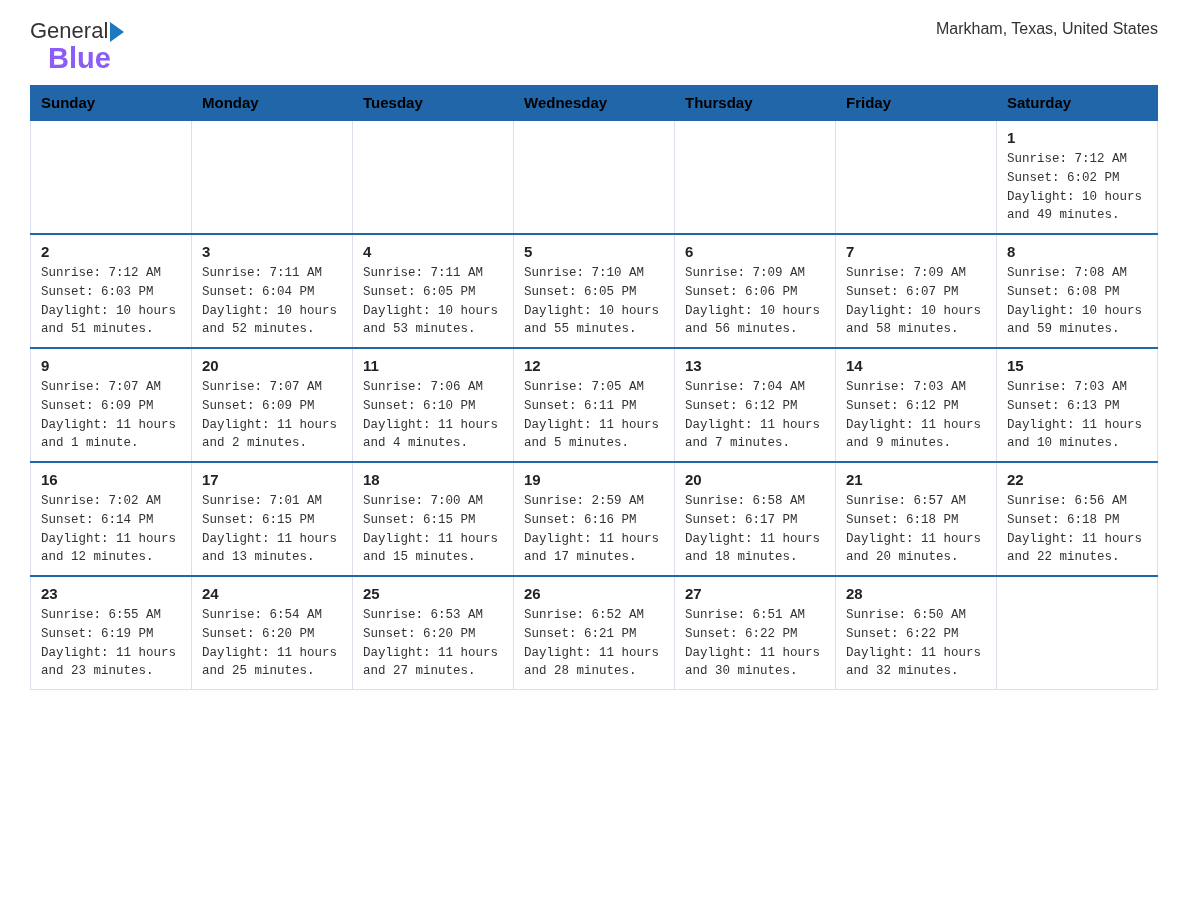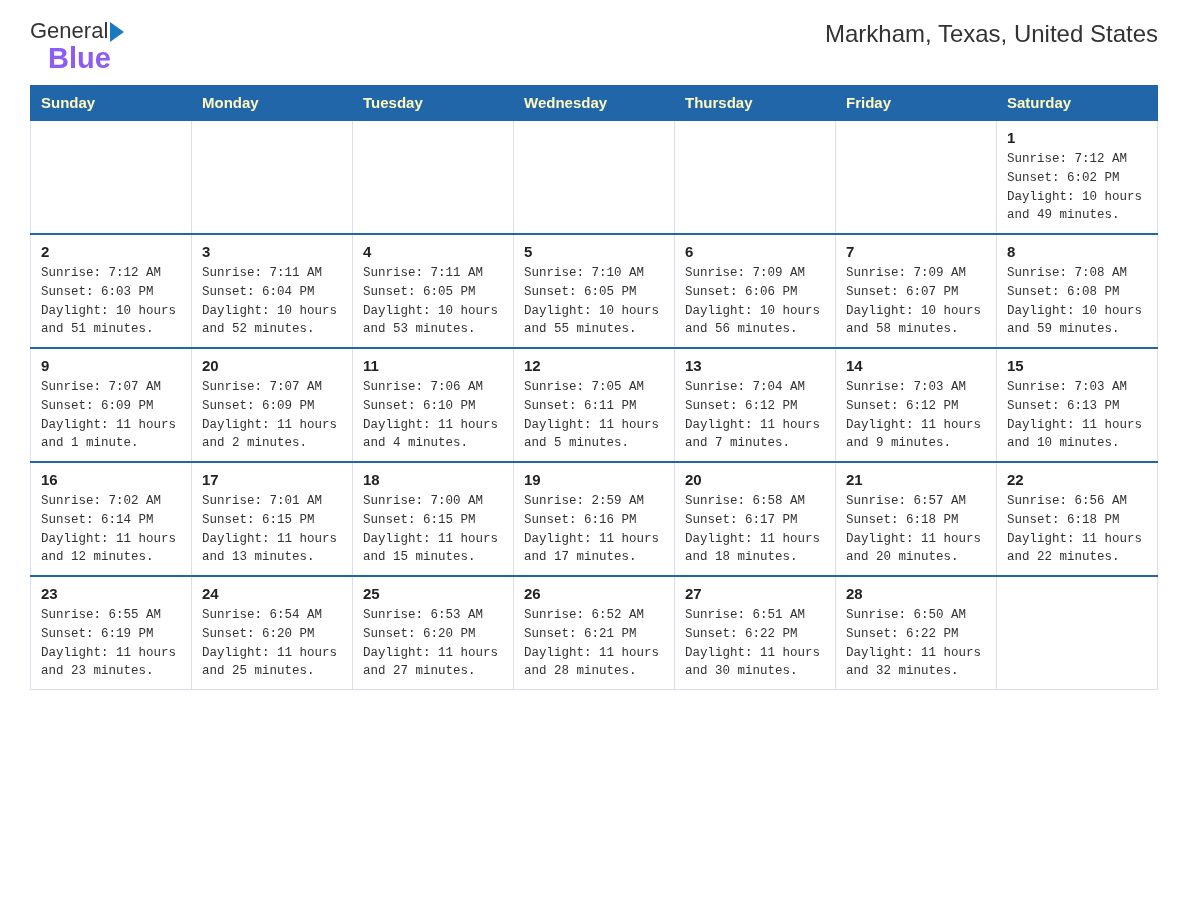--- a/index.html
+++ b/index.html
@@ -49,32 +49,32 @@
     .title-block {
       text-align: right;
     }
     .title-block h1 {
       font-size: 42px;
       font-weight: bold;
       color: #222;
       line-height: 1.1;
     }
     .title-block h2 {
-      font-size: 24px;
+      font-size: 16px;
       font-weight: normal;
       color: #333;
     }
     .calendar {
       width: 100%;
       border-collapse: collapse;
       margin-top: 10px;
     }
     .calendar thead tr th {
       background: #2166a8;
-      color: #fef9c3;
+      color: #000000;
       font-size: 15px;
       font-weight: bold;
       padding: 8px 10px;
       text-align: left;
       border: 1px solid #2166a8;
     }
     .calendar tbody tr {
       border-top: 2px solid #2166a8;
     }
     .calendar tbody tr td {

